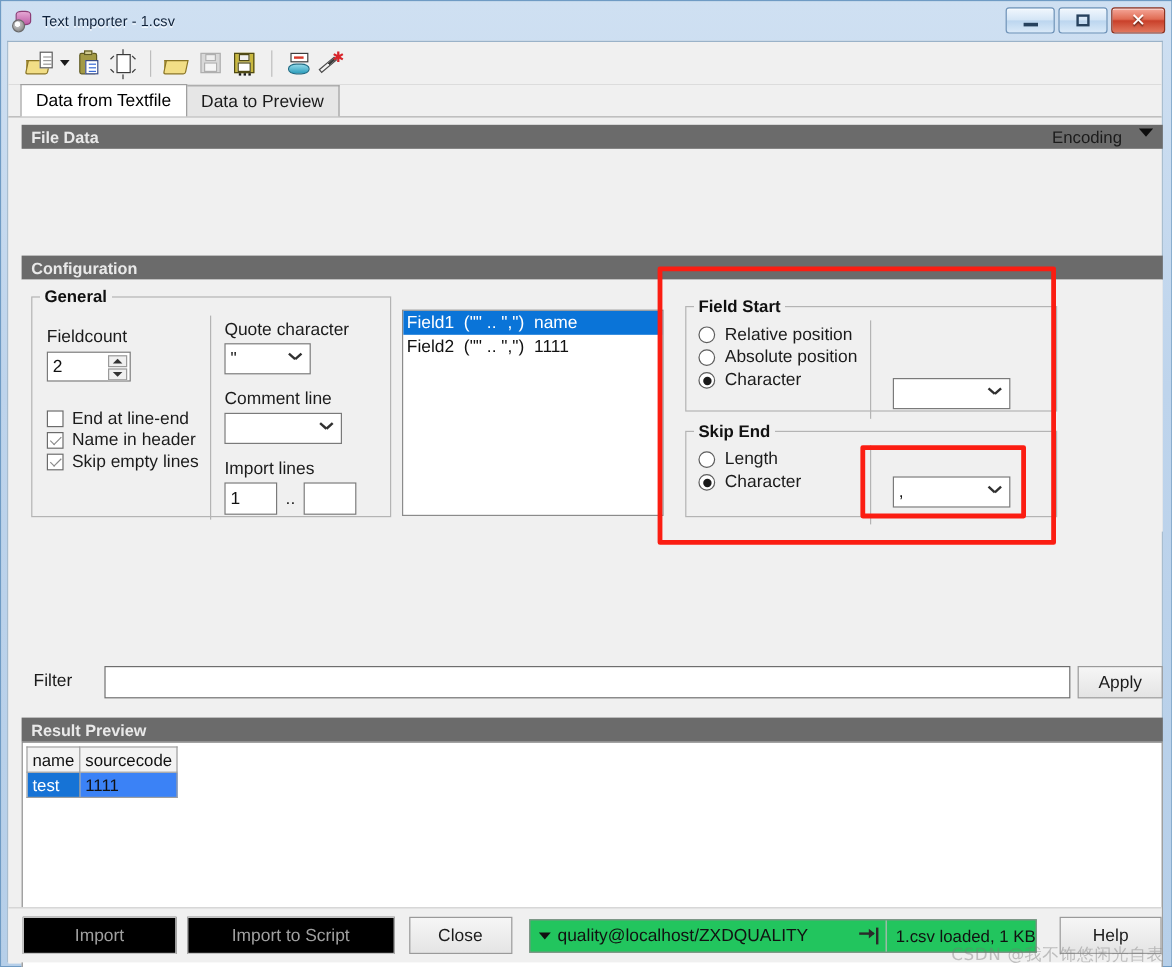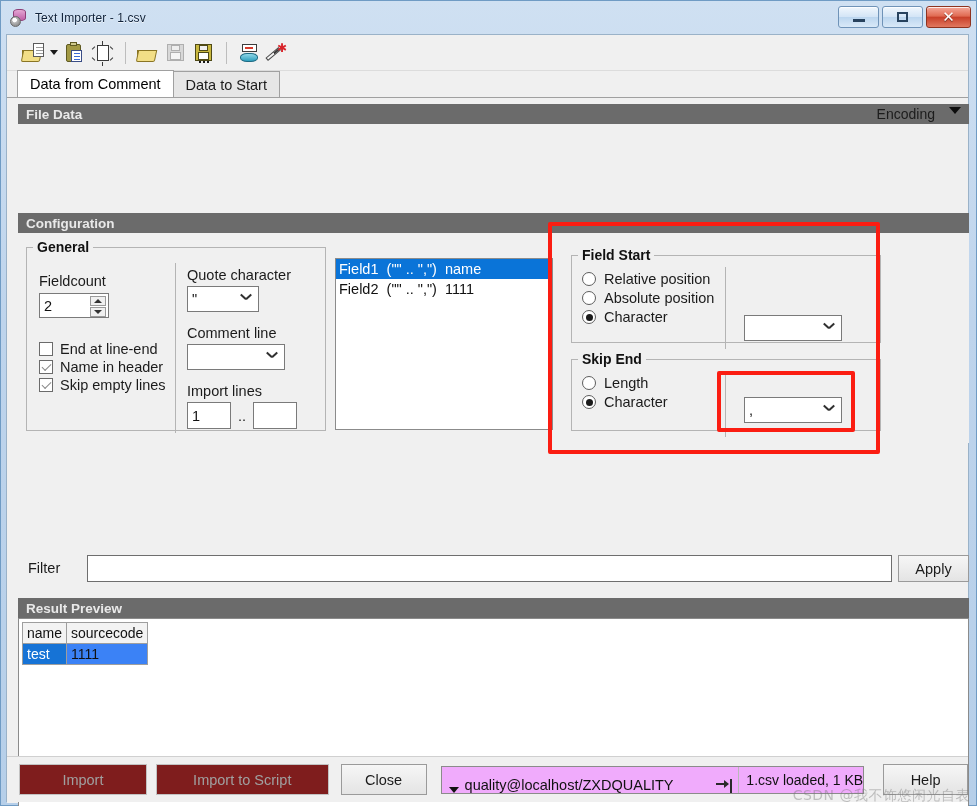--- a/index.html
+++ b/index.html
@@ -262,41 +262,41 @@
   .filter-lbl { position:absolute; left: 10px; top: 7px; font-size: 14.5px; color:#1b1b1b; }
   .filter-input {
     position:absolute; left: 69px; top: 2px; width: 805px; height: 27px;
     background:#fff; border:1px solid #6e6e6e;
   }
   .btn {
     background: linear-gradient(to bottom,#f6f6f6,#e4e4e4);
     border: 1px solid #9a9a9a; font-size: 14.5px; color:#1b1b1b;
     display:flex; align-items:center; justify-content:center;
   }
-  .btn.disabled { color:#a0a0a0; background:#7f1d1d; border-color:#c2c2c2; }
+  .btn.disabled { color:#a0a0a0; background:#000000; border-color:#c2c2c2; }
 
   
   #result-panel { left: 11px; top: 500px; width: 951px; }
   .result-body { height: 222px; background: #fff; border: 1px solid #8b8b8b; padding: 3px; }
   .grid { border-collapse: collapse; font-size: 14px; color: #111; }
   .grid th, .grid td {
     border: 1px solid #9e9e9e; padding: 1px 4px; font-weight: normal; text-align: left;
     background:#3b82f6; height: 21px;
   }
   .grid th { background:#f3f3f3; }
   .grid td.sel { background:#1673d6; color:#fff; }
 
   
   .bottombar {
     position:absolute; left: 0; bottom: 0; width: 961px; height: 46px;
     background:#f0f0f0; border-top: 1px solid #d0d0d0;
     display:flex; align-items:center; padding-left: 12px; gap: 9px;
   }
   .statuscombo {
-    height: 28px; background:#f0abfc; border:1px solid #8b8b8b; display:flex; align-items:flex-end;
+    height: 28px; background:#22c55e; border:1px solid #8b8b8b; display:flex; align-items:center;
     position:relative;
   }
   .statuscombo .lcaret {
     width: 0; height: 0; border-left:5px solid transparent; border-right:5px solid transparent; border-top:6px solid #111;
     margin-left: 7px; margin-right: 6px;
   }
   .statuscombo .conn { font-size: 14.5px; color:#111; }
   .pin-icon { position:relative; width: 16px; height: 14px; margin-left: 10px; margin-right: 6px; }
   .pin-icon .bar { position:absolute; right:0; top:0; width:2px; height:14px; background:#2a2a2a; }
   .pin-icon .arrow { position:absolute; left:0; top:4px; width:12px; height:2px; background:#2a2a2a; }
@@ -401,24 +401,24 @@
       <span class="tb-item">
         <span class="ic">
           <span class="wand"></span>
             <span class="star">✱</span>
         </span>
       </span>
     </div>
 
     <div class="tabstrip">
       <div class="tab active">
-        <span>Data from Comment</span>
+        <span>Data from Textfile</span>
       </div>
       <div class="tab">
-        <span>Data to Start</span>
+        <span>Data to Preview</span>
       </div>
     </div>
 
     <div class="page-body">
 
       <div class="panel" id="filedata-panel">
         <div class="grp-head">
           <span>File Data</span>
           <span class="right-label">Encoding</span>
           <span class="hdr-caret"></span>

